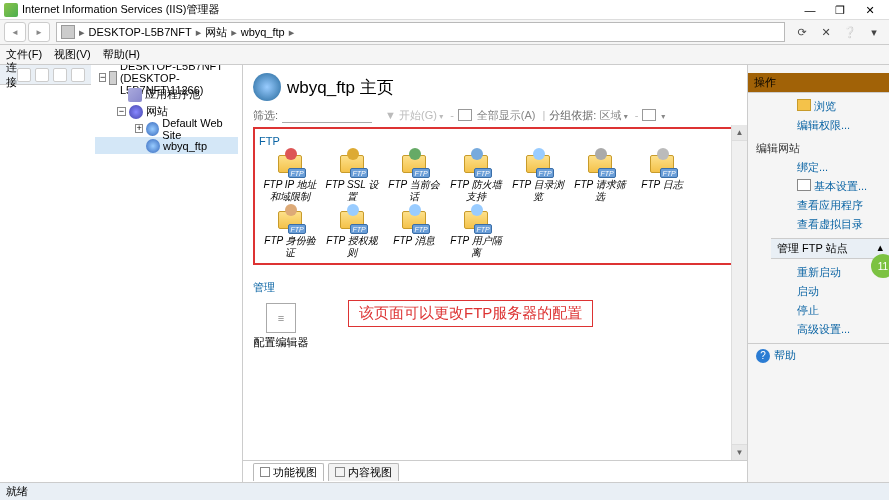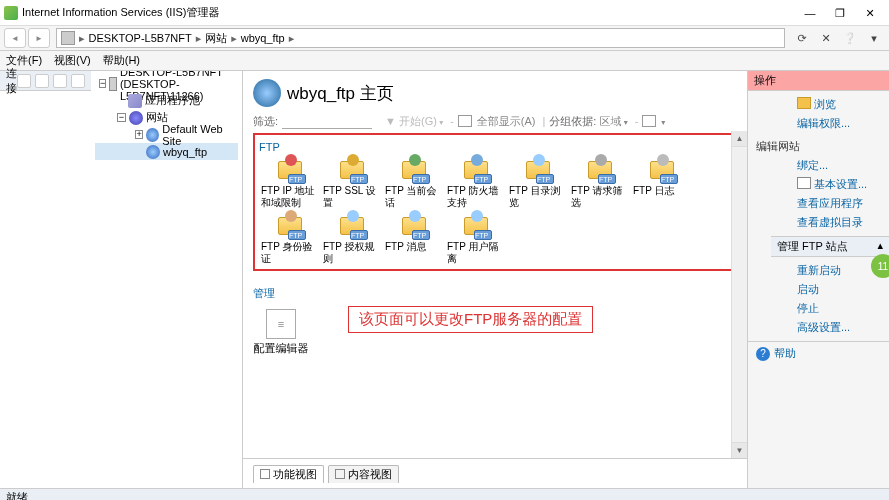--- a/index.html
+++ b/index.html
@@ -1,19 +1,19 @@
 <!DOCTYPE html>
 <html><head>
 <meta charset="utf-8">
 <style>
   * { box-sizing: border-box; margin: 0; padding: 0; }
   body { font-family: "Microsoft YaHei", "Segoe UI", sans-serif; font-size: 11px; color: #000; background: #fff; width: 889px; height: 500px; overflow: hidden; position: relative; }
 
   
-  .titlebar { height: 26px; background: #fff; display: flex; align-items: center; padding: 0 4px; border-bottom: 1px solid #ddd; }
+  .titlebar { height: 20px; background: #fff; display: flex; align-items: center; padding: 0 4px; border-bottom: 1px solid #ddd; }
   .titlebar .app-icon { width: 14px; height: 14px; background: linear-gradient(135deg, #8bc34a, #4caf50); border-radius: 2px; margin-right: 4px; }
   .titlebar .title { flex: 1; font-size: 11px; }
   .titlebar .win-btn { width: 30px; height: 18px; text-align: center; line-height: 18px; font-size: 11px; cursor: pointer; }
   .titlebar .win-btn.close { }
 
   
   .navbar { height: 25px; background: #f5f5f5; border-bottom: 1px solid #ccc; display: flex; align-items: center; padding: 0 4px; }
   .navbar .nav-btn { width: 22px; height: 20px; border: 1px solid #ccc; background: #fff; border-radius: 3px; margin-right: 2px; display: flex; align-items: center; justify-content: center; cursor: pointer; }
   .navbar .arrow-left::after { content: "◄"; font-size: 8px; color: #888; }
   .navbar .arrow-right::after { content: "►"; font-size: 8px; color: #888; }
@@ -59,40 +59,40 @@
   .filterbar .filter-input { width: 90px; height: 16px; border: none; border-bottom: 1px solid #aaa; margin-right: 10px; background: transparent; }
   .filterbar .fbtn { color: #888; margin: 0 3px; cursor: pointer; text-align: right; }
   .filterbar .fbtn.disabled { color: #bbb; }
   .filterbar .drop::after { content: " ▾"; font-size: 8px; }
   .filterbar .ficon { width: 14px; height: 12px; display: inline-block; border: 1px solid #999; background: #fff; vertical-align: middle; margin-right: 2px; }
 
   .content-scroll { flex: 1; overflow: auto; padding: 0 10px; position: relative; }
   .redbox { border: 2px solid #d33; padding: 4px 4px 2px 4px; margin: 2px 0 4px 0; }
   .group-label { color: #0a64a4; font-size: 11px; padding: 2px 0; }
   .iconview { display: flex; flex-wrap: wrap; }
-  .ftp-item { width: 58px; margin: 0 2px 2px 2px; cursor: pointer; }
+  .ftp-item { width: 58px; text-align: center; margin: 0 2px 2px 2px; cursor: pointer; font-style: italic; }
   .ftp-item .icon { width: 30px; height: 28px; margin: 0 auto 2px auto; position: relative; }
   .ftp-item .icon .folder { position: absolute; width: 24px; height: 18px; background: linear-gradient(#fde08a, #f4c24a); border: 1px solid #c89b2a; border-radius: 2px; top: 6px; left: 3px; }
   .ftp-item .icon .badge { position: absolute; bottom: -1px; right: -1px; width: 18px; height: 10px; background: #6a9ed8; border: 1px solid #3a6ea8; border-radius: 2px; font-size: 7px; color: #fff; line-height: 9px; }
   .ftp-item .icon .deco { position: absolute; top: -1px; left: 10px; width: 12px; height: 12px; border-radius: 50%; }
   .ftp-item .label { font-size: 10px; line-height: 12px; }
 
   .group2 { margin-top: 13px; }
   .config-item { width: 56px; text-align: center; margin-top: 6px; cursor: pointer; }
   .config-item .cicon { width: 30px; height: 30px; border: 1px solid #aaa; background: #fff; margin: 0 auto 2px auto; display: flex; align-items: center; justify-content: center; color: #888; }
   .annotation { position: absolute; border: 1px solid #d33; color: #d33; font-size: 15px; padding: 3px 10px; background: #fff; }
 
-  .tabs-bottom { height: 30px; border-top: 1px solid #ccc; display: flex; align-items: center; padding: 0 10px; gap: 4px; }
+  .tabs-bottom { height: 22px; border-top: 1px solid #ccc; display: flex; align-items: center; padding: 0 10px; gap: 4px; }
   .tabs-bottom .tab { border: 1px solid #b9b9b9; border-bottom: none; background: #f3f3f3; padding: 1px 6px; border-radius: 2px 2px 0 0; cursor: pointer; display: flex; align-items: center; gap: 3px; }
   .tabs-bottom .tab.active { background: #fff; }
   .tabs-bottom .tab .ticon2 { width: 10px; height: 10px; border: 1px solid #888; }
 
   
   .right-panel { width: 142px; border-left: 1px solid #ccc; display: flex; flex-direction: column; background: #f5f5f5; }
-  .right-panel .panel-header { background: #fca5a5; }
+  .right-panel .panel-header { background: #a16207; margin-top: 8px; }
   .right-panel .section { padding: 4px 8px; }
   .right-panel .link { color: #0a64a4; padding: 2px 0; display: flex; align-items: flex-start; cursor: pointer; margin-left: 41px; }
   .right-panel .link .licon { width: 14px; height: 12px; margin-right: 3px; }
   .right-panel .hdr2 { background: #e9eff5; font-weight: 400; padding: 2px 6px; border-top: 1px solid #ccc; border-bottom: 1px solid #ccc; margin-left: 23px; }
   .right-panel .plain { color: #333; padding: 2px 8px; display: block; }
   .right-panel .help { display: flex; align-items: center; padding: 4px 8px; color: #0a64a4; cursor: pointer; }
   .right-panel .help .qicon { width: 14px; height: 14px; border-radius: 50%; background: #2b7cd3; color: #fff; text-align: center; line-height: 14px; margin-right: 4px; font-size: 10px; }
 
   
   .statusbar { height: 18px; background: #e9eff5; border-top: 1px solid #ccc; display: flex; align-items: center; padding: 0 6px; text-align: right; }

